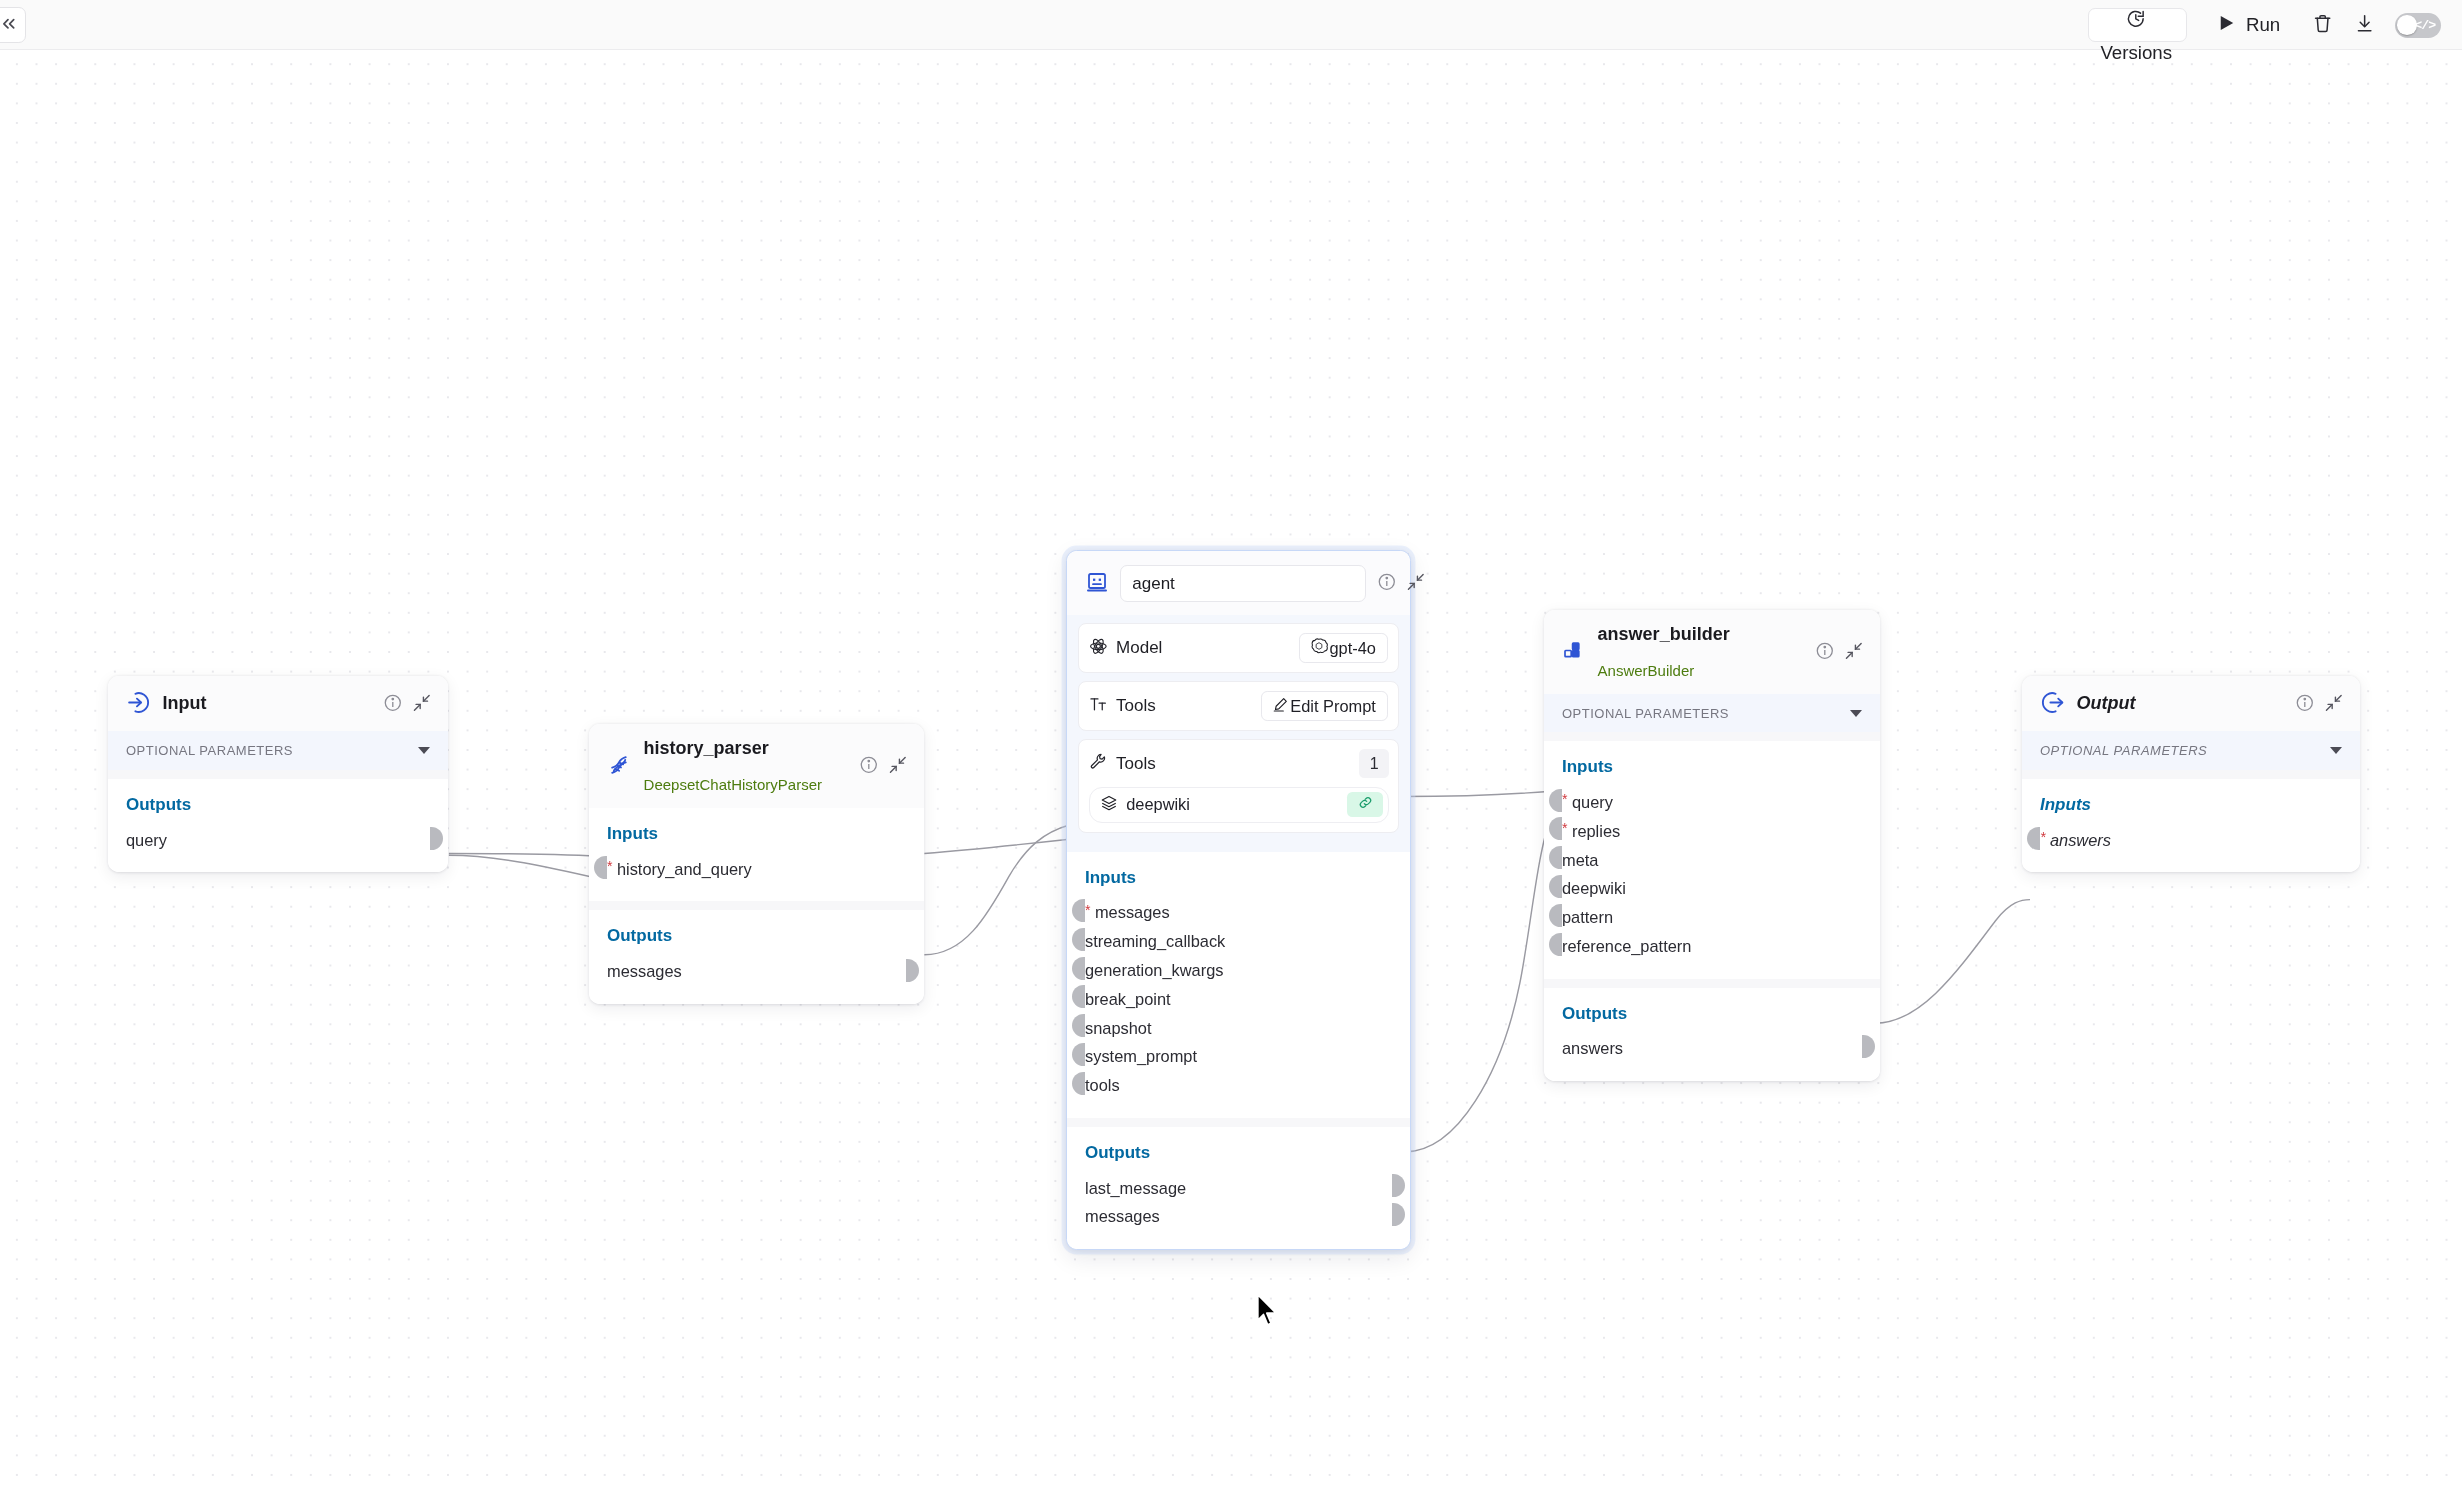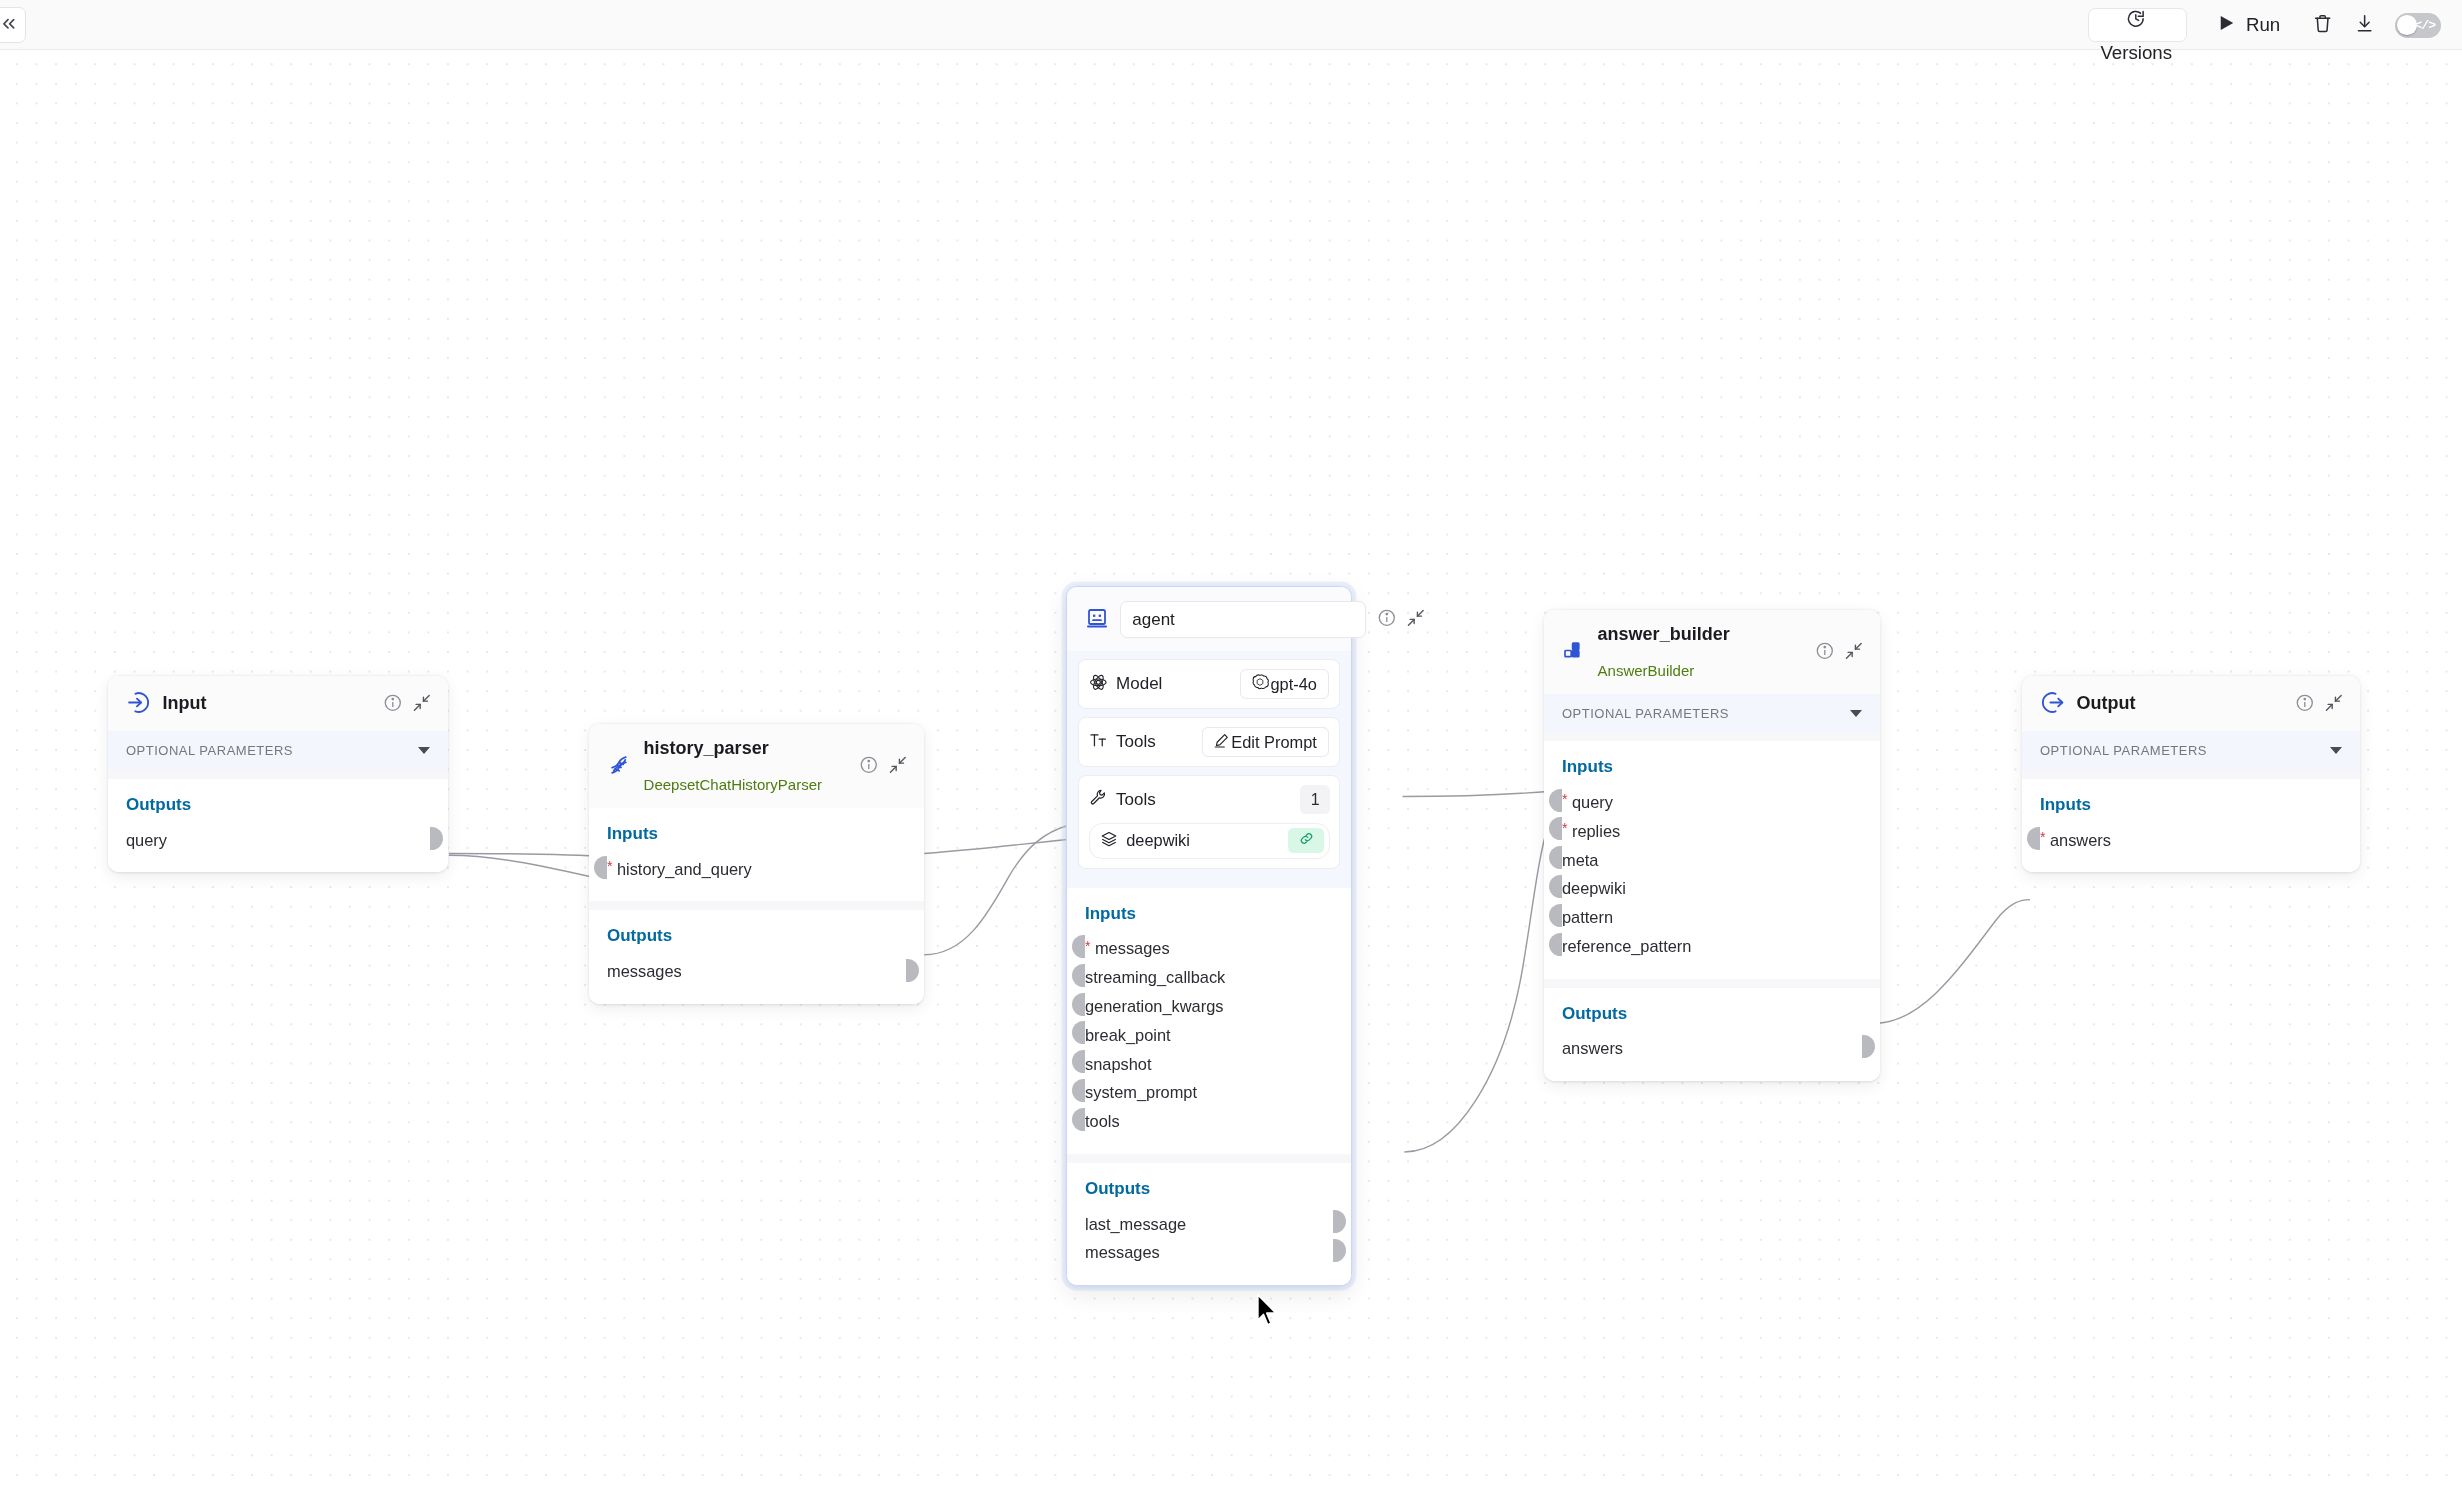--- a/index.html
+++ b/index.html
@@ -385,21 +385,21 @@
     <div class="gap"></div>
     <div class="section round-bot">
       <div class="sec-title">Outputs</div>
       <div class="port-row">
         <span>messages</span>
         <span class="port out" style="top:1.8px;"></span>
       </div>
     </div>
   </div>
 
-  <div class="node" id="node-agent" style="left:1066px; top:500px; width:286px;margin-top:36px;">
+  <div class="node" id="node-agent" style="left:1066px; top:500px; width:345px;">
     <div class="node-head">
       <span>
         <svg width="24" height="24" viewBox="0 0 24 24" fill="none" stroke="#2f55d4" stroke-width="1.8" stroke-linejoin="round">
           <rect x="4" y="4" width="16" height="14" rx="1.6"></rect>
           <rect x="8" y="8.6" width="2.3" height="2.3" fill="#2f55d4" stroke="none"></rect>
           <rect x="13.7" y="8.6" width="2.3" height="2.3" fill="#2f55d4" stroke="none"></rect>
           <line x1="8" y1="14.2" x2="16" y2="14.2" stroke-linecap="round"></line>
           <line x1="3" y1="20.6" x2="21" y2="20.6" stroke-linecap="round" stroke-width="2"></line>
         </svg>
       </span>
@@ -626,21 +626,21 @@
 
     <div class="section round-bot">
       <div class="sec-title">Outputs</div>
       <div class="port-row">
         <span>answers</span>
         <span class="port out" style="top:0.9px;"></span>
       </div>
     </div>
   </div>
 
-  <div class="node" id="node-output" style="left:2022px; top:626px; width:338px;">
+  <div class="node" id="node-output" style="left:2022px; top:626px; width:338px;font-style:italic;">
     <div class="node-head">
       <span>
         <svg width="25" height="25" viewBox="0 0 24 24" fill="none" stroke="#2f55d4" stroke-width="1.8" stroke-linecap="round" stroke-linejoin="round">
           <path d="M15 3.6A9 9 0 1 0 15 20.4"></path>
             <line x1="10" y1="12" x2="21" y2="12"></line>
             <polyline points="17.5,8.3 21.5,12 17.5,15.7"></polyline>
         </svg>
       </span>
       <div class="titles">
         <div class="node-title">Output</div>

